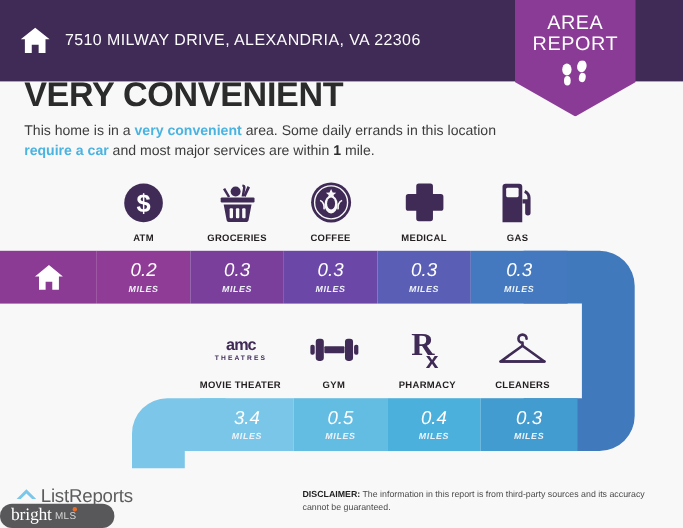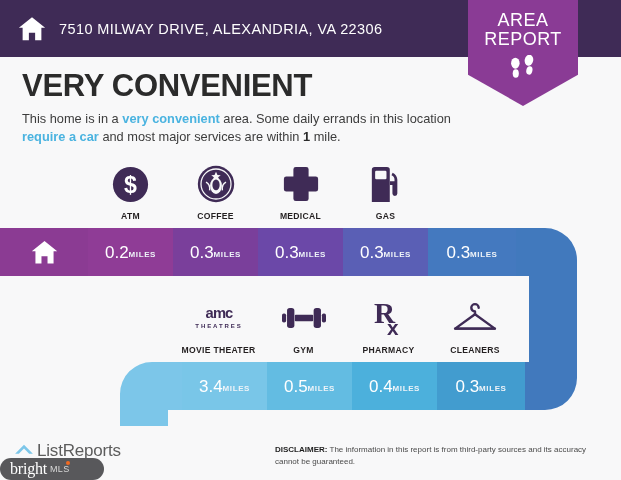--- a/index.html
+++ b/index.html
@@ -6,21 +6,21 @@
   html, body {
     width: 621px; height: 480px;
     font-family: "Liberation Sans", sans-serif;
     background: #f7f7f8;
     overflow: hidden;
   }
   #root { position: relative; width: 621px; height: 480px; background: #f8f8f9; }
 
   
   .header {
-    position: absolute; left: 0; top: 0; width: 621px; height: 57px;
+    position: absolute; left: 0; top: 0; width: 621px; height: 74px;
     background: #3f2b56;
     display: flex; align-items: center;
   }
   .header-home { margin-left: 17px; width: 30px; height: 30px; display:block; }
   .header-addr {
     margin-left: 12px; color: #fdfdfd; font-size: 14.5px;
     letter-spacing: .4px; font-weight: 400; white-space: nowrap;
   }
 
   
@@ -62,21 +62,21 @@
   }
 
   .row1-icons { left: 88px; top: 163px; }
   .row2-icons { left: 176px; top: 297px; }
 
   
   .ribbon-svg { position: absolute; left: 0; top: 226px; }
 
   .bar { position: absolute; display: flex; }
   .bar-cell {
-    display: flex; flex-direction: row; align-items: center; justify-content: center;
+    display: flex; flex-direction: column; align-items: center; justify-content: center; font-style: italic;
   }
   .cell-val { color: #ffffff; font-size: 17px; font-weight: 400; line-height: 1; }
   .cell-unit {
     color: #eef3f8; font-size: 8px; font-weight: bold; letter-spacing: .6px; margin-top: 4px;
   }
   .bar1 { left: 0; top: 228px; height: 48px; }
   .bar2 { left: 182px; top: 362px; height: 48px; }
   .home-cell { display:flex; align-items:center; justify-content:center; }
 
   
@@ -146,20 +146,40 @@
     <div class="icon-cell" style="width:85px">
       <div class="icon-glyph">
         <svg width="37" height="37" viewBox="0 0 40 40">
           <circle cx="20" cy="20" r="19" fill="#3f2b56"></circle>
           <text x="20" y="29" font-family="Liberation Sans, sans-serif" font-size="25" font-weight="bold" fill="#fff" text-anchor="middle">$</text>
         </svg>
       </div>
       <div class="icon-label">ATM</div>
     </div>
 
+    <div class="icon-cell" style="width:85px">
+      <div class="icon-glyph">
+        <svg width="40" height="38" viewBox="0 0 44 42">
+          <g fill="#3f2b56">
+            <circle cx="20" cy="10" r="5"></circle>
+            <path d="M27 3c2 0 3 1 3 3l-1.5 9h-2.5L27.5 6c0-.6-.3-1-1-1z"></path>
+            <path d="M32 4.5 34.5 6 30 15.5l-2.3-1.1z"></path>
+            <path d="M9.5 6.5 14.5 15l-2.2 1.2L7.3 7.8z"></path>
+            <rect x="5" y="16" width="34" height="5" rx="1.2"></rect>
+            <path d="M8 23h28l-3 16a2 2 0 0 1-2 1.6H13a2 2 0 0 1-2-1.6z"></path>
+          </g>
+          <g fill="#f8f8f9">
+            <rect x="14" y="27" width="3.4" height="10" rx="1"></rect>
+            <rect x="20.3" y="27" width="3.4" height="10" rx="1"></rect>
+            <rect x="26.6" y="27" width="3.4" height="10" rx="1"></rect>
+          </g>
+        </svg>
+      </div>
+      <div class="icon-label">GROCERIES</div>
+    </div>
 
     <div class="icon-cell" style="width:85px">
       <div class="icon-glyph">
         <svg width="40" height="40" viewBox="0 0 44 44">
           <circle cx="22" cy="22" r="20" fill="#3f2b56"></circle>
           <circle cx="22" cy="22" r="16.5" fill="none" stroke="#f8f8f9" stroke-width="1.4"></circle>
           <path d="M22 8.5 23.6 12l3.6.3-2.8 2.3.9 3.5-3.3-2-3.3 2 .9-3.5-2.8-2.3 3.6-.3z" fill="#f8f8f9"></path>
           <ellipse cx="22" cy="24" rx="6.5" ry="9" fill="#f8f8f9"></ellipse>
           <ellipse cx="22" cy="23" rx="4" ry="6" fill="#3f2b56"></ellipse>
           <path d="M11 20c3 1.5 4.5 5 4 9M33 20c-3 1.5-4.5 5-4 9" stroke="#f8f8f9" stroke-width="1.6" fill="none"></path>

